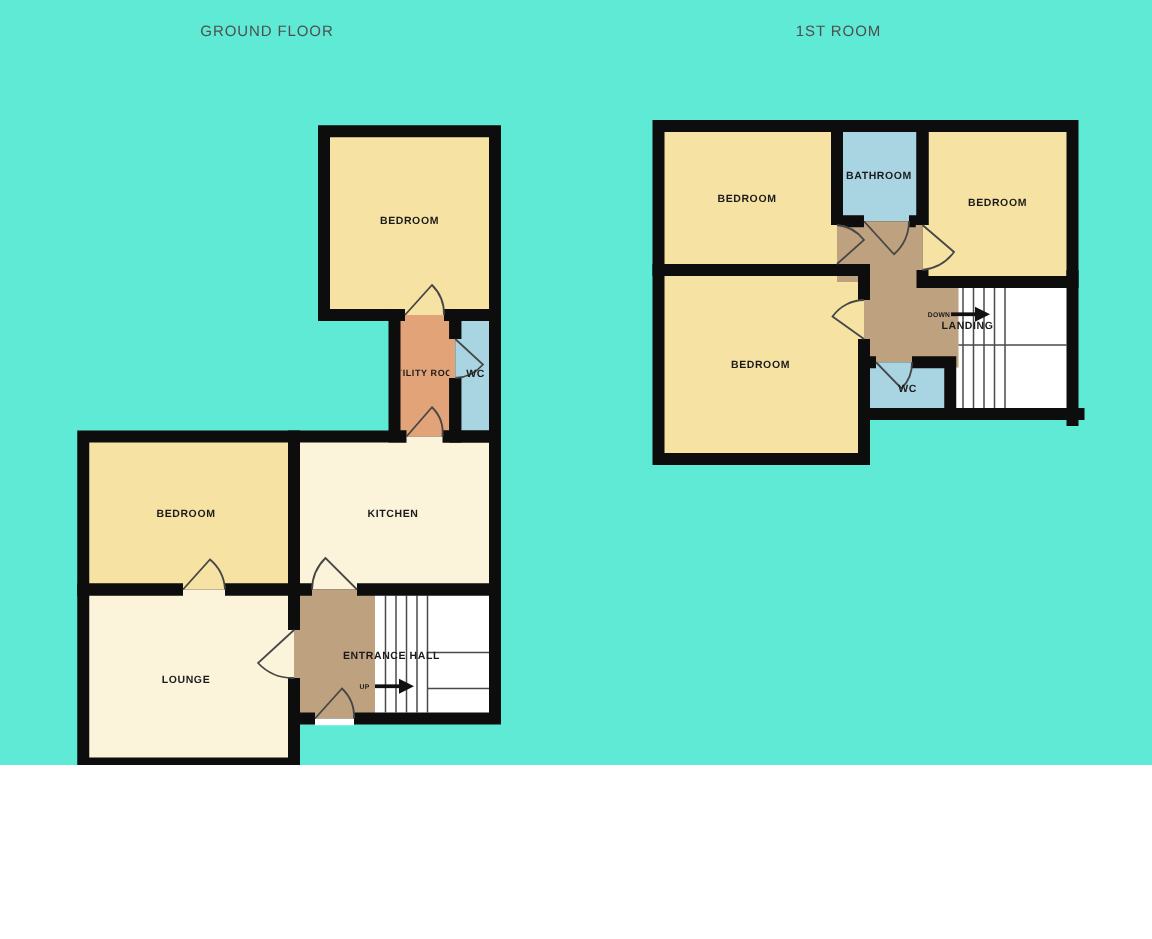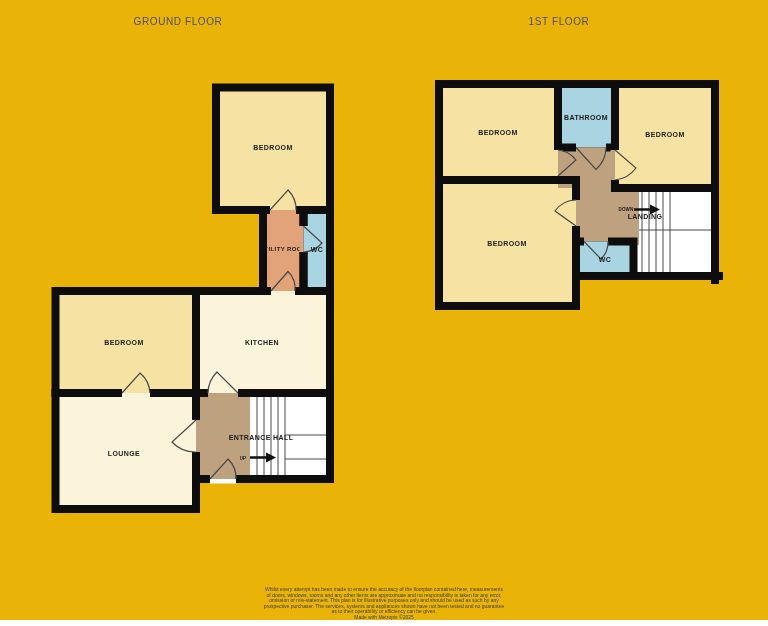--- a/index.html
+++ b/index.html
@@ -1,37 +1,37 @@
 <!DOCTYPE html>
 <html><head>
 <meta charset="utf-8">
 <style>
   html,body{margin:0;padding:0;background:#fff;}
-  #stage{position:relative;width:768px;height:620px;background:#eab308;overflow:hidden;
+  #stage{position:relative;width:768px;height:510px;background:#5eead4;overflow:hidden;
          font-family:"Liberation Sans", sans-serif;}
   .floor-title{position:absolute;top:16px;width:140px;text-align:center;
                font-size:10px;letter-spacing:0.6px;color:#4F4F4F;}
   #gf-title{left:108px;}
   #ff-title{left:489px;}
   svg{position:absolute;left:0;top:0;}
   .lbl{font-family:"Liberation Sans",sans-serif;font-weight:bold;font-size:7px;
        letter-spacing:0.4px;text-anchor:middle;}
   .lbl-s{font-size:6px;}
   .tiny{font-family:"Liberation Sans",sans-serif;font-weight:bold;font-size:4.5px;
         letter-spacing:0.2px;text-anchor:middle;}
   .disclaimer{position:absolute;left:0;top:587px;width:768px;text-align:center;
               font-size:5px;line-height:5.5px;color:#3F3F3F;}
 </style>
 </head>
 <body>
 
 <div id="stage">
 
   <div class="floor-title" id="gf-title">GROUND FLOOR</div>
-  <div class="floor-title" id="ff-title">1ST FLOOR</div>
+  <div class="floor-title" id="ff-title">1ST ROOM</div>
 
   <svg width="768" height="626" viewBox="0 0 768 626">
     <defs>
       <clipPath id="clipUtility">
           <rect x="267.5" y="212" width="32" height="77"></rect>
         </clipPath>
     </defs>
 
     <g>
 

